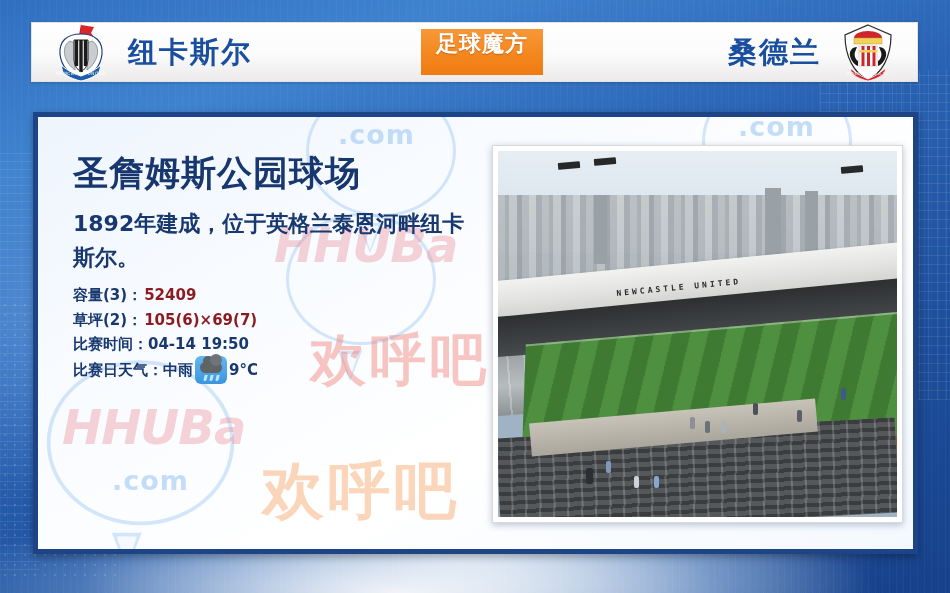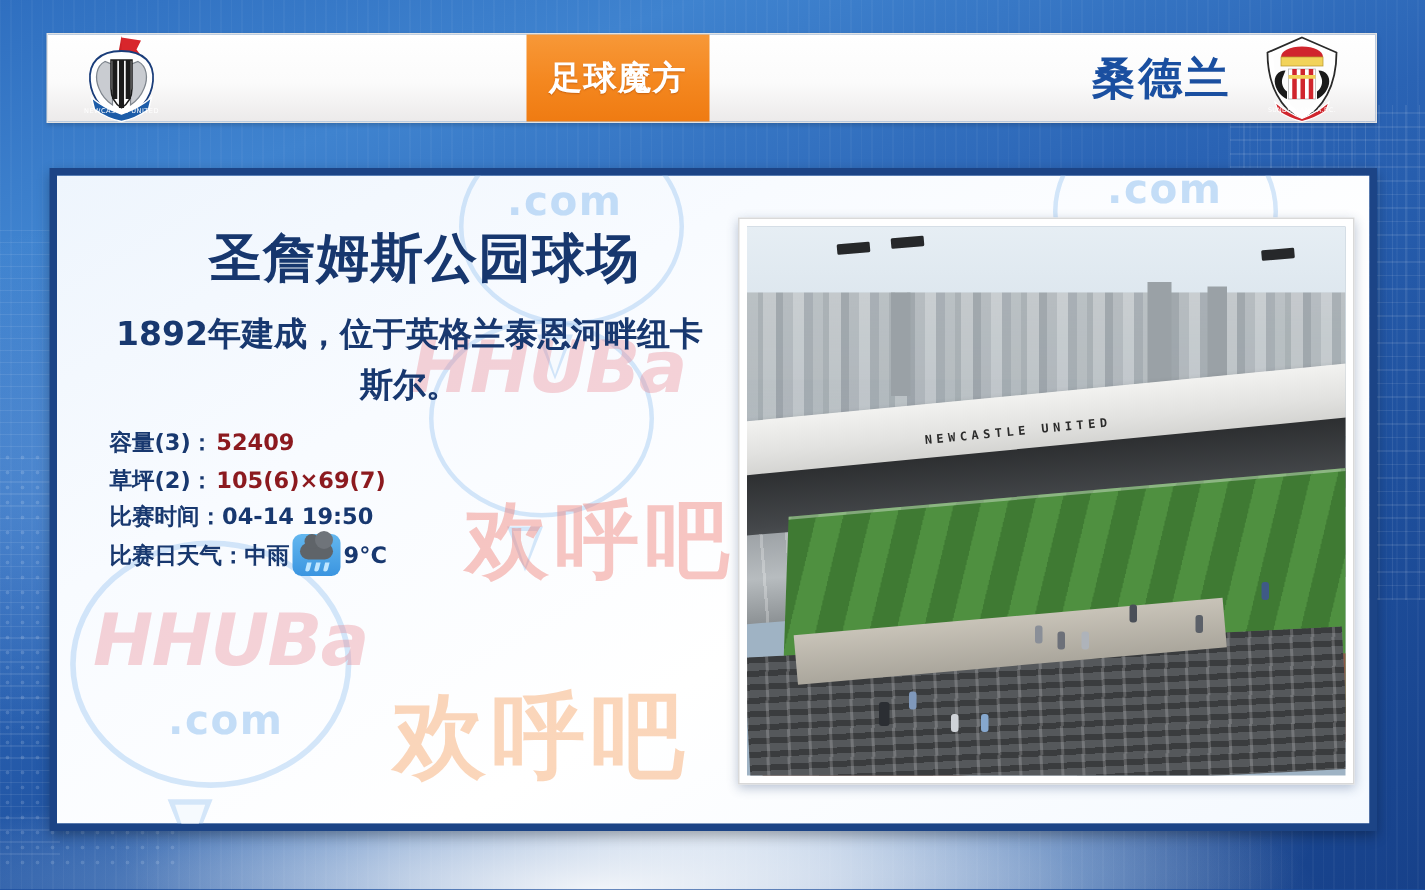--- a/index.html
+++ b/index.html
@@ -58,22 +58,22 @@
   .team-name {
     font-size: 29px; font-weight: bold; color: #1a4fa0;
     letter-spacing: 2px; line-height: 1;
   }
   .team.left { padding-left: 18px; }
   .team.right { padding-right: 18px; }
 
   .crest { width: 62px; height: 62px; position: relative; flex: 0 0 auto; }
 
   .brand-logo {
-    width: 122px; height: 58px; background: linear-gradient(180deg,#f79838 0%, #f4871f 55%, #ef7b12 100%);
-    display: flex; align-items: center; justify-content: center;
+    width: 122px; height: 46px; background: linear-gradient(180deg,#f79838 0%, #f4871f 55%, #ef7b12 100%);
+    display: flex; justify-content: center;
     flex: 0 0 auto; margin-left: 8px; margin-right: 24px;
   }
   .brand-logo-text {
     color: #ffffff; font-size: 22px; font-weight: bold; letter-spacing: 1px;
     text-shadow: 0 1px 1px rgba(150,60,0,0.45);
     white-space: nowrap;
   }
 
   
   .panel {
@@ -115,21 +115,20 @@
     font-size: 62px; font-weight: bold;
     color: rgba(246,170,110,0.48);
     letter-spacing: 4px;
   }
   .wm-cheer-red { color: rgba(238,120,110,0.42); }
 
   
   .info {
     position: absolute; left: 35px; top: 36px; width: 420px;
     z-index: 5;
-    text-align: center;
   }
   .stadium-title {
     font-size: 35px; font-weight: bold; color: #17376e;
     letter-spacing: 1px; line-height: 1.15; margin-bottom: 14px;
     white-space: nowrap;
   }
   .desc {
     font-size: 22px; font-weight: bold; color: #18386f;
     line-height: 1.55; margin-bottom: 8px; width: 400px;
   }
@@ -278,20 +277,21 @@
         <path d="M31 4 L44 6 L41 12 L44 16 L31 14 Z" fill="#d8262c"></path>
         <path d="M31 13 C16 13 9 21 10 33 C11 45 20 55 31 58 C42 55 51 45 52 33 C53 21 46 13 31 13 Z" fill="#ffffff" stroke="#1a3d7a" stroke-width="1.2"></path>
         <path d="M20 20 C14 23 13 31 16 38 C18 43 22 47 25 49 L25 22 Z" fill="#c9ccd1" stroke="#7e858d" stroke-width="0.8"></path>
         <path d="M42 20 C48 23 49 31 46 38 C44 43 40 47 37 49 L37 22 Z" fill="#c9ccd1" stroke="#7e858d" stroke-width="0.8"></path>
         <path d="M24 19 L38 19 L38 38 C38 45 34 49 31 51 C28 49 24 45 24 38 Z" fill="#ffffff" stroke="#1b1b1b" stroke-width="1"></path>
         <path d="M26.5 19 L26.5 45 M31 19 L31 51 M35.5 19 L35.5 45" stroke="#1b1b1b" stroke-width="3.4"></path>
         <path d="M11 44 C18 50 25 53 31 55 C37 53 44 50 51 44 L49 52 C42 57 36 59 31 60 C26 59 20 57 13 52 Z" fill="#1c5ca8" stroke="#ffffff" stroke-width="1"></path>
         <text x="31" y="54" font-size="4.4" fill="#ffffff" text-anchor="middle" font-family="DejaVu Sans, sans-serif" letter-spacing="0.3">NEWCASTLE UNITED</text>
       </svg>
     </div>
+    <div class="team-name" data-interactable="false">纽卡斯尔</div>
   </div>
 
   <div class="brand-logo" data-interactable="true">
     <div class="brand-logo-text" data-interactable="false">足球魔方</div>
   </div>
 
   <div class="team right" data-interactable="true">
     <div class="team-name" data-interactable="false">桑德兰</div>
     <div class="crest" data-interactable="false">
       <svg viewBox="0 0 62 62" width="62" height="62">

